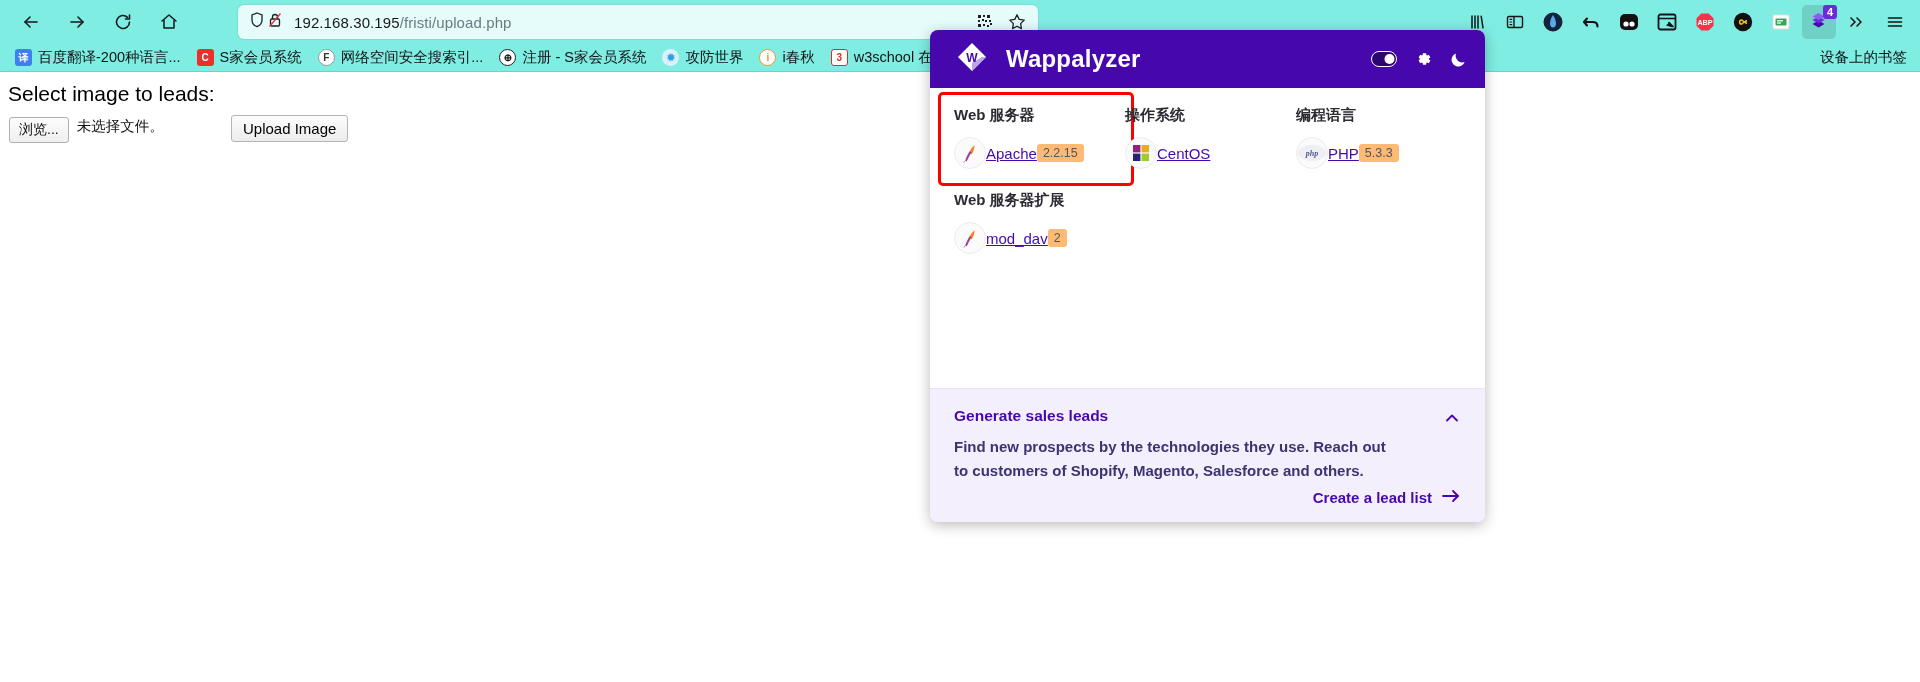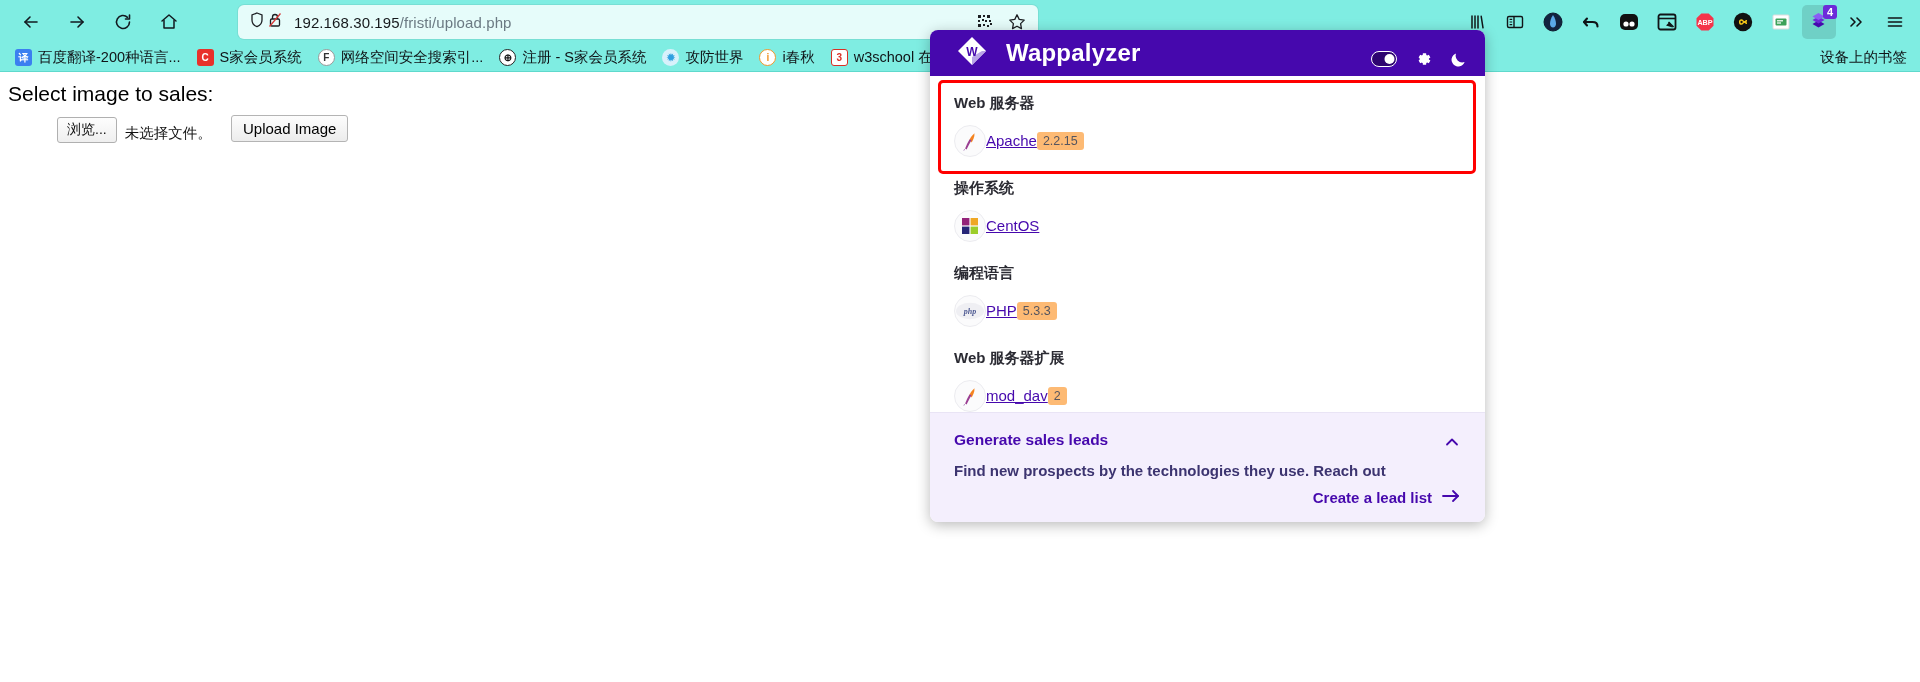--- a/index.html
+++ b/index.html
@@ -79,21 +79,21 @@
   #page {
     position: absolute; top: 72px; left: 0; width: 1920px; height: 610px;
     background: #ffffff;
   }
   #upload-heading {
     position: absolute; left: 8px; top: 10px;
     font-size: 21px; color: #000; font-family: "Liberation Sans", sans-serif;
   }
   #upload-form-row {
     position: absolute; left: 9px; top: 45px;
-    display: flex; align-items: flex-end; margin-left: 48px;
+    display: flex; align-items: flex-start;
   }
   .file-btn {
     font-family: "Liberation Sans", sans-serif; font-size: 14px;
     background: linear-gradient(#fdfdfd,#efefef);
     border: 1px solid #b0b0b0; border-radius: 3px;
     padding: 3px 9px; color: #111; cursor: pointer;
   }
   #file-status { font-size: 14.5px; color: #111; margin-left: 8px; }
   #upload-image-btn {
     position: absolute; left: 231px; top: 43px;
@@ -136,21 +136,21 @@
     color: #4608AD; padding: 0 22px; position: relative;
   }
   .wap-tab.active::after {
     content: ""; position: absolute; left: 0; right: 0; bottom: -1px;
     height: 3px; background: #4608AD;
   }
   .wap-tab.inactive { color: #5d3fa8; }
 
   #wap-body { flex: 1; padding: 18px 24px 0 24px; background: #fff; }
   #cat-grid {
-    display: grid; grid-template-columns: 1fr;
+    display: grid; grid-template-columns: 1fr 1fr 1fr;
     row-gap: 22px; column-gap: 6px;
   }
   .cat-cell { position: relative; }
   .cat-cell.highlighted {
     outline: 3px solid #FF0000; border-radius: 2px;
     padding: 11px 12px 14px 13px;
     margin: -11px -12px -14px -13px;
   }
   .cat-title {
     font-size: 15px; font-weight: bold; color: #2b2b33;
@@ -381,21 +381,21 @@
       <span class="bm-ico" style="background:#fff;color:#2f4fd0;border:1.5px solid #2f4fd0;">Z</span>
       <span>Track黑客</span>
     </div>
     <div class="bookmark" style="position:absolute; right:6px;">
       <span>设备上的书签</span>
     </div>
   </div>
 </div>
 
 <div id="page">
-  <div id="upload-heading">Select image to sales:</div>
+  <div id="upload-heading">Select image to leads:</div>
   <div id="upload-form-row">
     <button class="file-btn">浏览...</button>
     <span id="file-status">未选择文件。</span>
   </div>
   <button id="upload-image-btn">Upload Image</button>
 </div>
 
 <div id="wappalyzer-popup">
 
   <div id="wap-header">
@@ -495,20 +495,21 @@
   </div>
 
   <div id="wap-promo">
     <div id="promo-title">Generate sales leads</div>
     <span id="promo-collapse">
       <svg width="18" height="18" viewBox="0 0 18 18" fill="none" stroke="#4608AD" stroke-width="1.8" stroke-linecap="round" stroke-linejoin="round">
           <path d="M4 11.5l5-5 5 5"></path>
         </svg>
     </span>
     <div class="promo-line">Find new prospects by the technologies they use. Reach out</div>
+    <div class="promo-line" style="margin-top:4px;">to customers of Shopify, Magento, Salesforce and others.</div>
     <div id="promo-cta">
       <span>Create a lead list</span>
       <span>
         <svg width="20" height="14" viewBox="0 0 20 14" fill="none" stroke="#4608AD" stroke-width="1.8" stroke-linecap="round" stroke-linejoin="round">
             <path d="M2 7h15"></path>
             <path d="M12 2l5 5-5 5"></path>
           </svg>
       </span>
     </div>
   </div>

